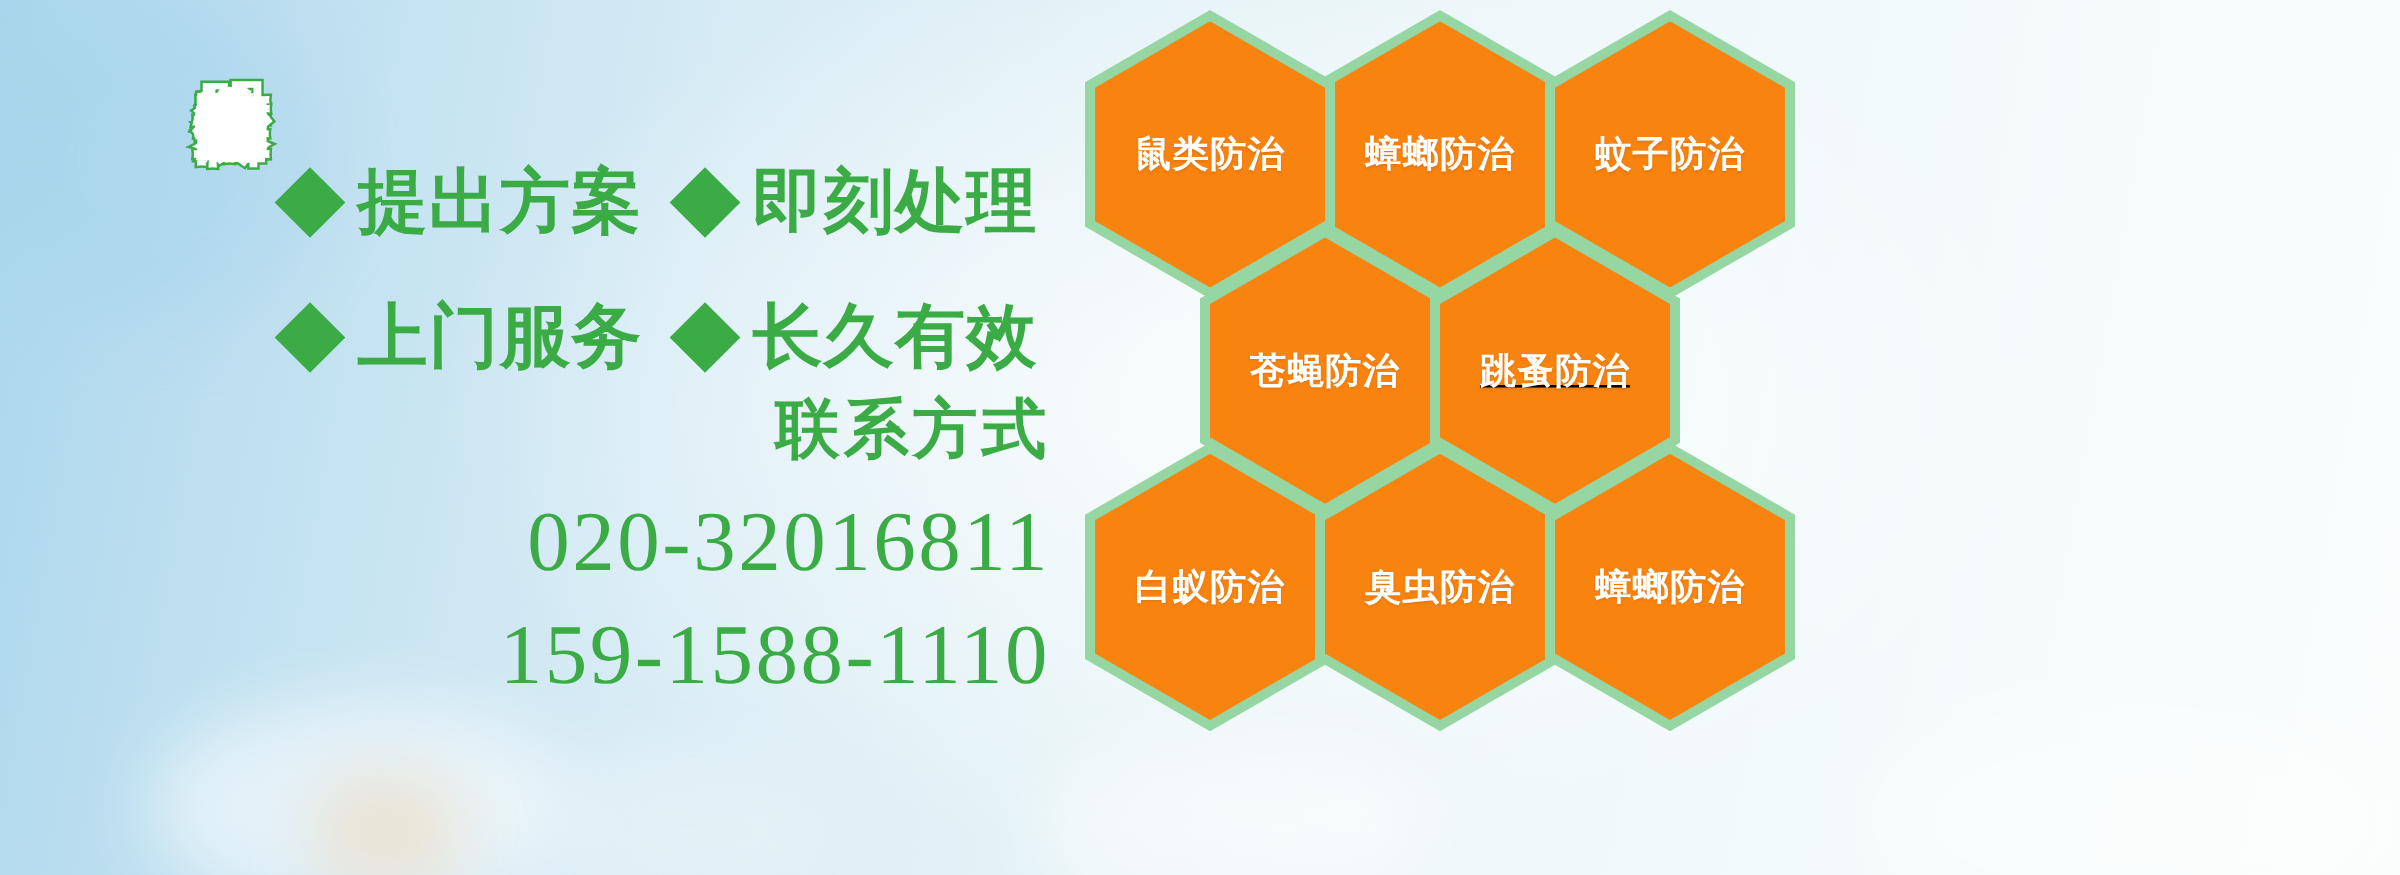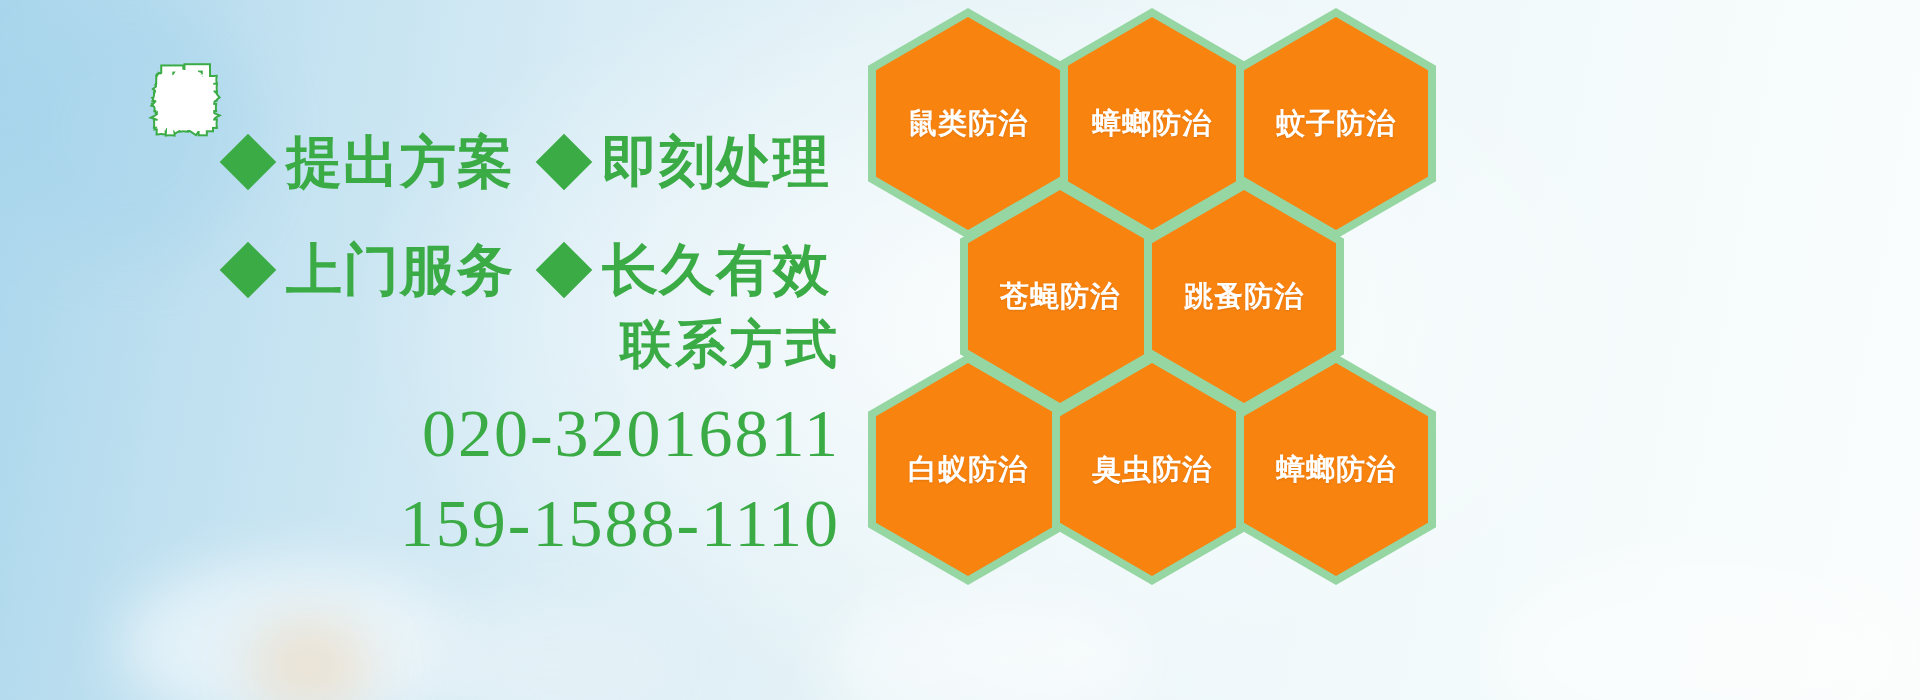--- a/index.html
+++ b/index.html
@@ -152,21 +152,21 @@
     font-weight: bold;
     letter-spacing: 1px;
     white-space: nowrap;
     text-shadow: 0 1px 2px rgba(120,60,0,0.18);
   }
   
   .hex.r0c0 { left: 8px;   top: 8px; }
   .hex.r0c1 { left: 192px; top: 8px; }
   .hex.r0c2 { left: 376px; top: 8px; }
   .hex.r1c0 { left: 100px; top: 181px; }
-  .hex.r1c1 { left: 284px; top: 181px; }
+  .hex.r1c1 { left: 284px; top: 181px; text-decoration: underline; }
   .hex.r2c0 { left: 8px;   top: 354px; }
   .hex.r2c1 { left: 192px; top: 354px; }
   .hex.r2c2 { left: 376px; top: 354px; }
 </style>
 </head>
 <body>
 
 <div id="banner">
 
   <div class="blob b1"></div>

